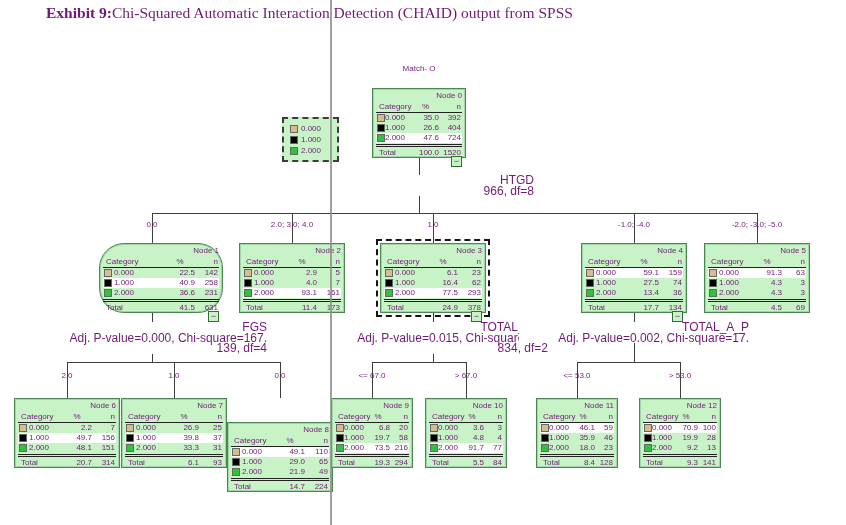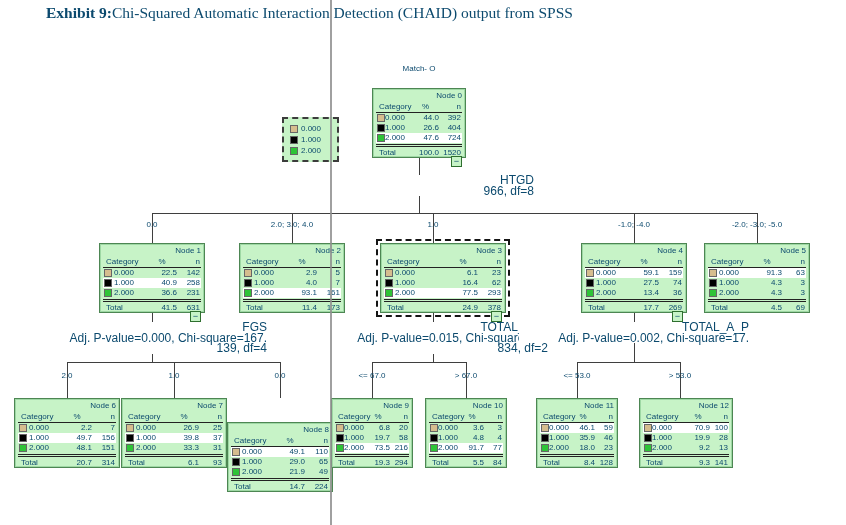--- a/index.html
+++ b/index.html
@@ -1,17 +1,17 @@
 <!DOCTYPE html>
 <html><head>
 <meta charset="utf-8">
 <style>
   html,body { margin:0; padding:0; background:#fff; }
   .page { position:relative; width:846px; height:525px; background:#fff; overflow:hidden;
-          font-family:"Liberation Sans", sans-serif; color:#0c4a6e; }
+          font-family:"Liberation Sans", sans-serif; color:#701a75; }
 
   .title { position:absolute; left:46px; top:4px; font-family:"Liberation Serif", serif;
            font-size:15.5px; white-space:nowrap; z-index:1; }
   .title .bold { font-weight:bold; }
 
   .divider { position:absolute; left:330px; top:0; width:2px; height:525px;
              background:#8f8f8f; z-index:6; opacity:.85; }
 
   svg.lines { position:absolute; left:0; top:0; z-index:0; }
 
@@ -52,32 +52,32 @@
   .cn,.t-n { text-align:right; padding-right:1px; }
   .crow.hl { background:#fff; }
   .sep { height:1px; border-top:1px solid #222; border-bottom:1px solid #222; margin:1px 0; }
   .t-label { grid-column:1/3; padding-left:3px; }
 
   .minus { position:absolute; right:3px; bottom:-10px; width:11px; height:11px;
            box-sizing:border-box; background:#c7f3c7; border:1px solid #2f6f2f;
            font-size:9px; line-height:8px; text-align:center; z-index:3; }
 
   .n0p  { left:372px; top:88px;  width:94px; }
-  .n1p  { left:99px;  top:243px; width:106px; }
+  .n1p  { left:99px;  top:243px; width:124px;border-radius:25px; }
   .n2p  { left:239px; top:243px; width:106px; }
-  .n3p  { left:380px; top:243px; width:126px; }
+  .n3p  { left:380px; top:243px; width:106px; }
   .n4p  { left:581px; top:243px; width:106px; }
   .n5p  { left:704px; top:243px; width:106px; }
   .n6p  { left:14px;  top:398px; width:106px; }
   .n7p  { left:121px; top:398px; width:106px; }
   .n8p  { left:227px; top:422px; width:106px; }
   .n9p  { left:331px; top:398px; width:82px; }
   .n10p { left:425px; top:398px; width:82px; }
   .n11p { left:536px; top:398px; width:82px; }
-  .n12p { left:639px; top:398px; width:94px; }
+  .n12p { left:639px; top:398px; width:82px; }
 
   .b1-0 { left:152px; top:220px; } .b1-1 { left:292px; top:220px; }
   .b1-2 { left:433px; top:220px; } .b1-3 { left:634px; top:220px; }
   .b1-4 { left:757px; top:220px; }
   .b2-0 { left:67px;  top:371px; } .b2-1 { left:174px; top:371px; }
   .b2-2 { left:280px; top:371px; } .b2-3 { left:372px; top:371px; }
   .b2-4 { left:466px; top:371px; } .b2-5 { left:577px; top:371px; }
   .b2-6 { left:680px; top:371px; }
 </style>
 </head>
@@ -149,21 +149,21 @@
   <div class="ntitle">Node 0</div>
   <div class="nhead">
     <span class="h-cat">Category</span>
     <span class="h-pct">%</span>
     <span class="h-n">n</span>
   </div>
   <div class="rows">
         <div class="crow">
           <span class="sw" style="background: rgb(214, 189, 142);"></span>
           <span class="cl">0.000</span>
-          <span class="cp">44.0</span>
+          <span class="cp">35.0</span>
           <span class="cn">392</span>
         </div>
         <div class="crow">
           <span class="sw" style="background: rgb(0, 0, 0);"></span>
           <span class="cl">1.000</span>
           <span class="cp">26.6</span>
           <span class="cn">404</span>
         </div>
         <div class="crow hl">
           <span class="sw" style="background: rgb(46, 196, 55);"></span>
@@ -308,21 +308,21 @@
           <span class="sw" style="background: rgb(46, 196, 55);"></span>
           <span class="cl">2.000</span>
           <span class="cp">13.4</span>
           <span class="cn">36</span>
         </div>
       </div>
   <div class="sep"></div>
   <div class="trow">
     <span class="t-label">Total</span>
     <span class="t-pct">17.7</span>
-    <span class="t-n">269</span>
+    <span class="t-n">134</span>
   </div>
 <div class="minus">−</div>
     </div>
   <div class="node n5p">
   <div class="ntitle">Node 5</div>
   <div class="nhead">
     <span class="h-cat">Category</span>
     <span class="h-pct">%</span>
     <span class="h-n">n</span>
   </div>

